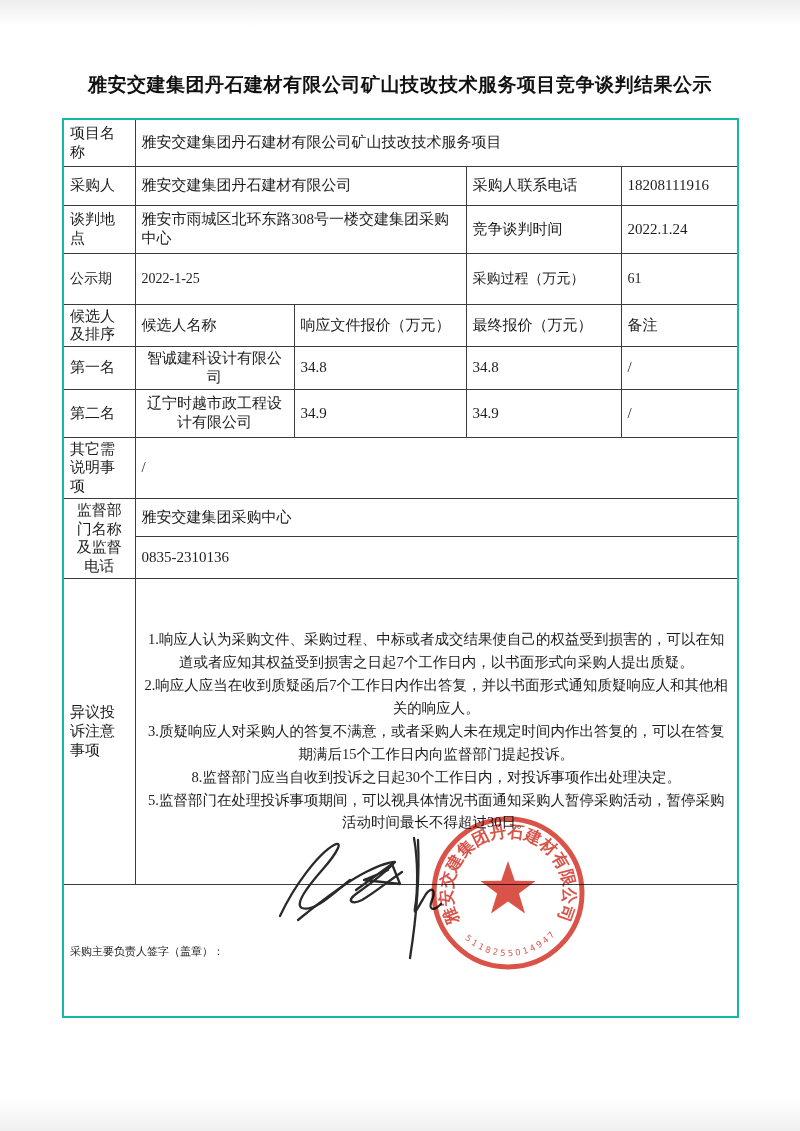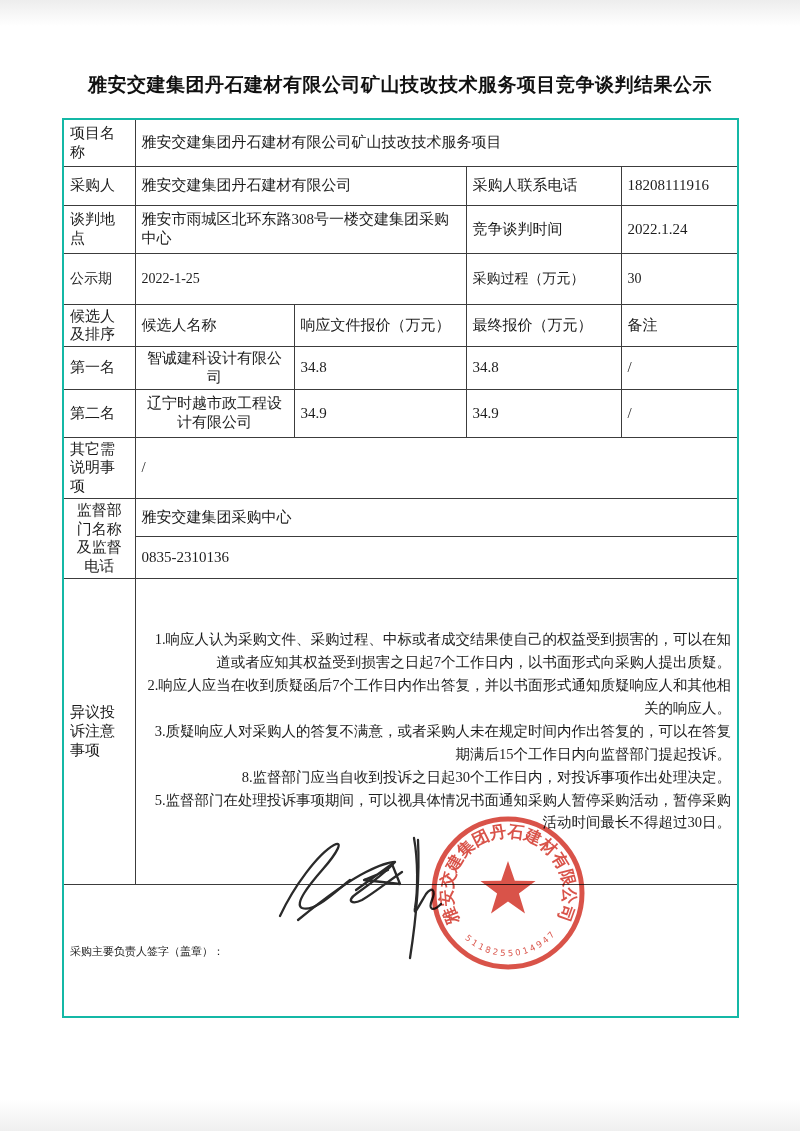--- a/index.html
+++ b/index.html
@@ -36,21 +36,21 @@
   tr.r4 td{font-size:14px;padding:16px 6px;line-height:18px;}
   tr.r5{height:38px}
   tr.r6{height:36px}
   tr.r7{height:48px}
   tr.r8{height:35px}
   tr.r9{height:36px}
   tr.r10{height:40px}
   tr.r11{height:306px}
   tr.r12{height:133px}
   td.objection-body{padding:6px 10px;}
-  td.objection-body p{margin:0;font-size:14.5px;line-height:1.58;text-align:right;}
+  td.objection-body p{margin:0;font-size:14.5px;line-height:1.58;text-align:center;}
   td.sign-cell{padding-left:7px;}
   .sig-label{font-size:11px;}
   svg.sig{position:absolute;left:268px;top:820px;}
   svg.stamp{position:absolute;left:423px;top:806px;mix-blend-mode:multiply;}
 </style>
 </head>
 <body>
 
 <h1 class="title">雅安交建集团丹石建材有限公司矿山技改技术服务项目竞争谈判结果公示</h1>
 
@@ -76,21 +76,21 @@
   <tr class="r3">
     <td class="lbl">谈判地点</td>
     <td class="left" colspan="2">雅安市雨城区北环东路308号一楼交建集团采购中心</td>
     <td class="ctr">竞争谈判时间</td>
     <td class="ctr">2022.1.24</td>
   </tr>
   <tr class="r4">
     <td class="lbl">公示期</td>
     <td class="ctr" colspan="2">2022-1-25</td>
     <td class="ctr">采购过程（万元）</td>
-    <td class="ctr">30</td>
+    <td class="ctr">61</td>
   </tr>
   <tr class="r5">
     <td class="lbl">候选人及排序</td>
     <td class="ctr">候选人名称</td>
     <td class="ctr">响应文件报价（万元）</td>
     <td class="ctr">最终报价（万元）</td>
     <td class="ctr">备注</td>
   </tr>
   <tr class="r6">
     <td class="lbl">第一名</td>

